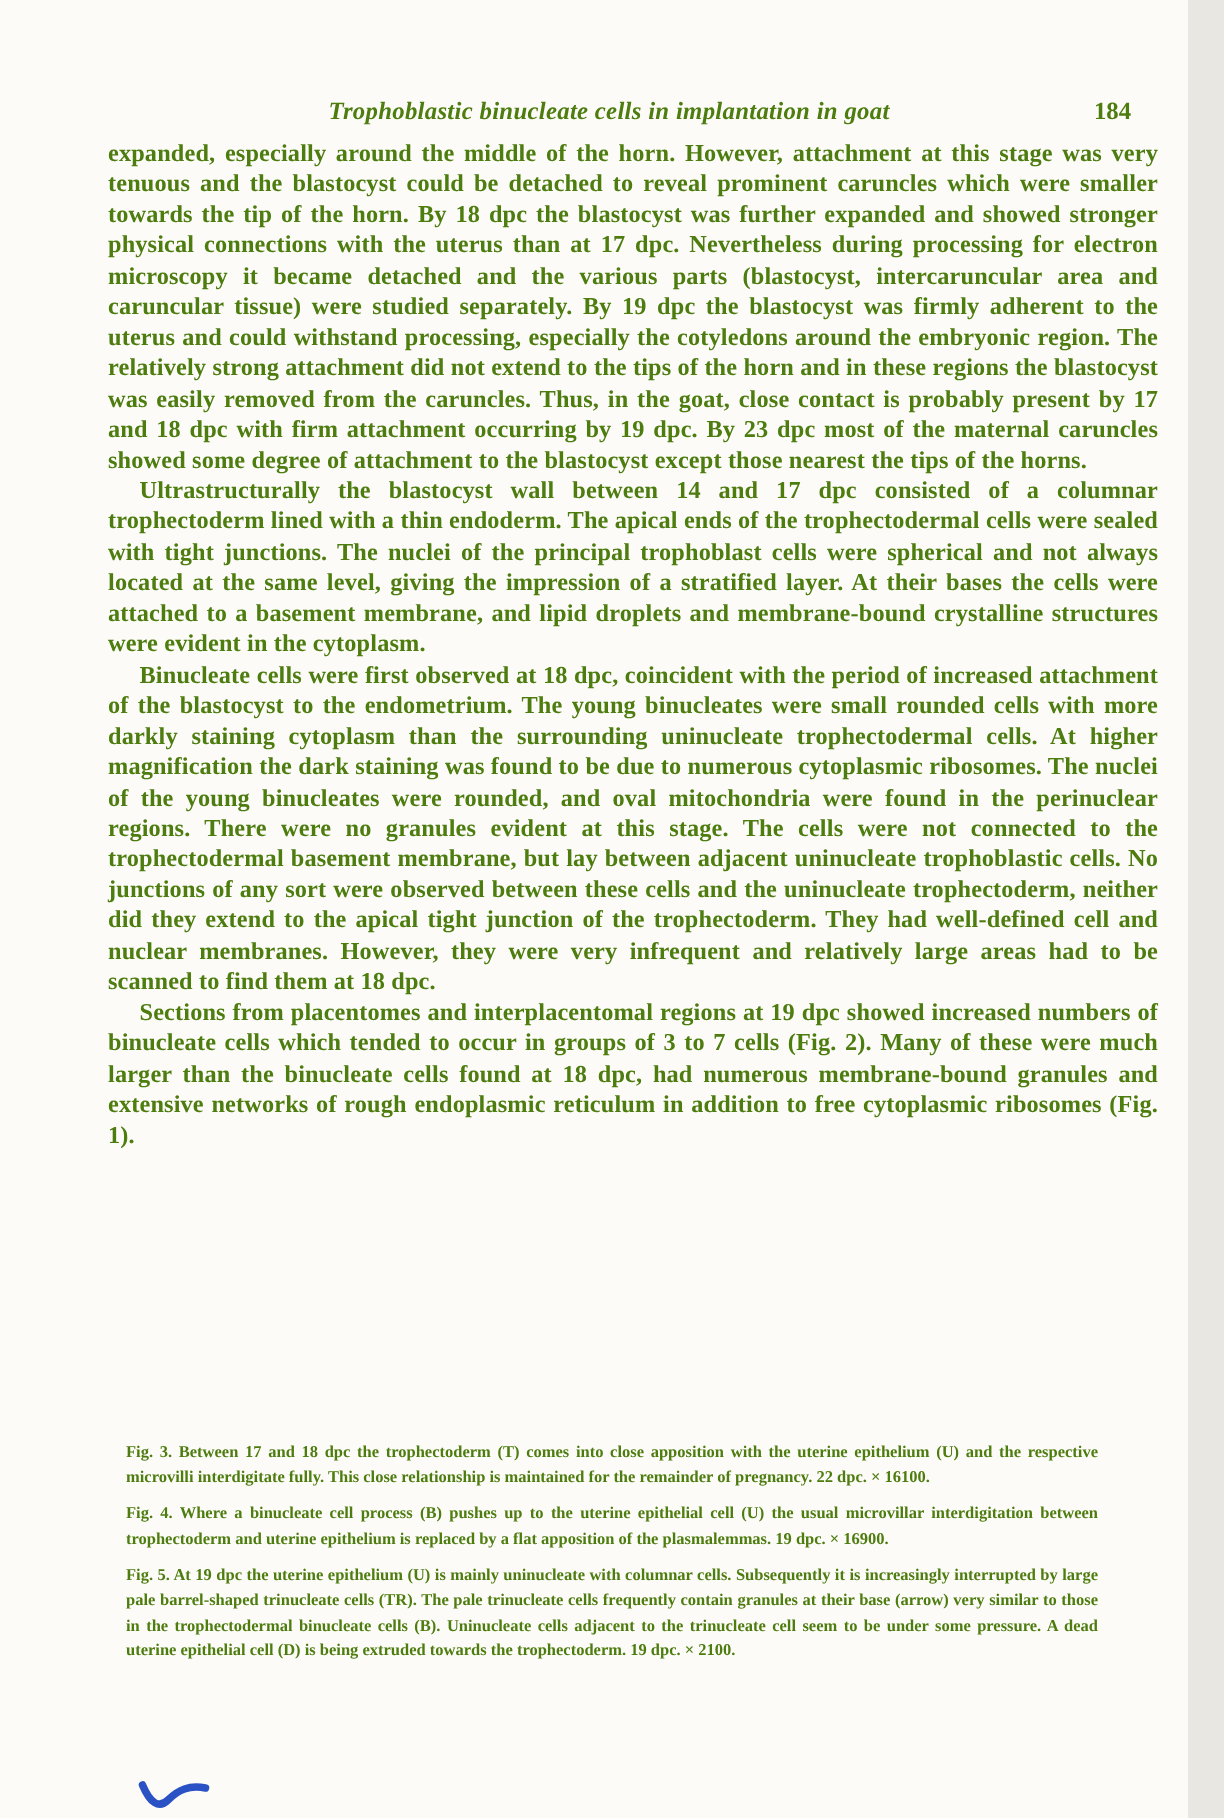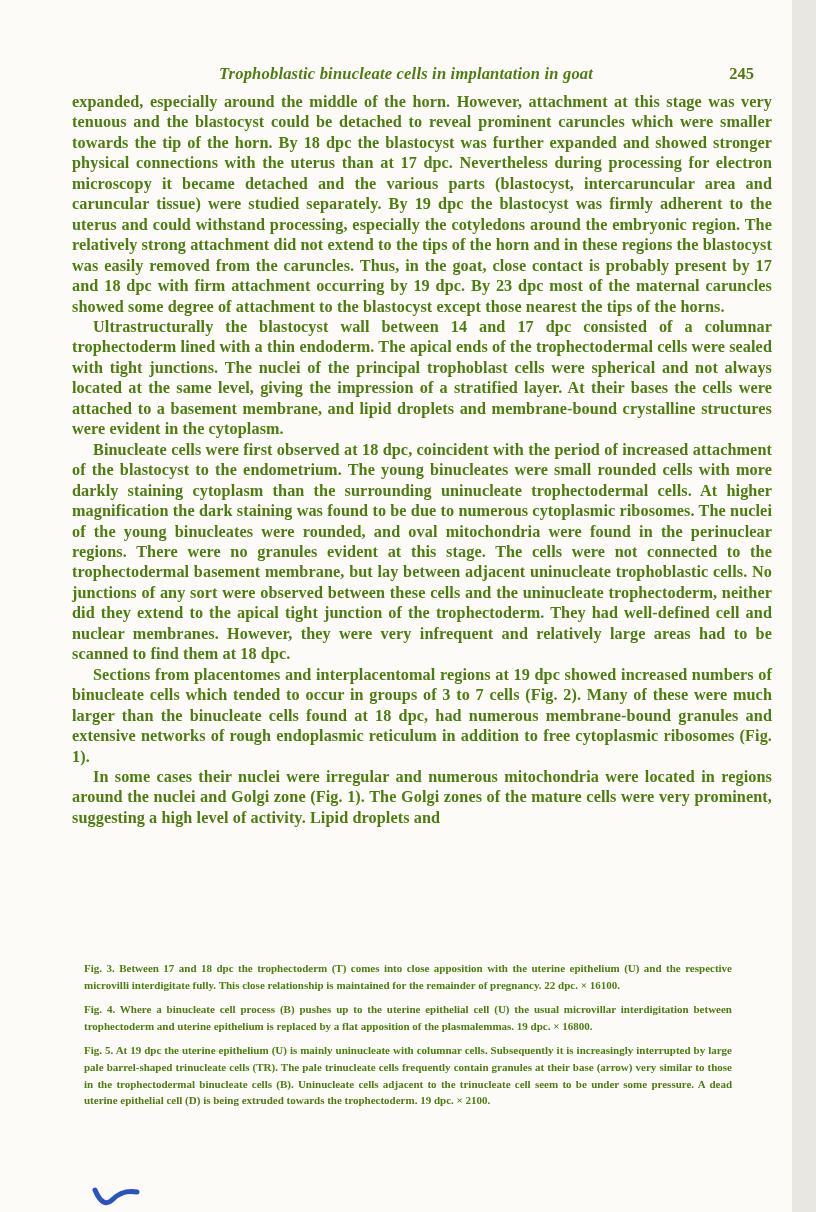--- a/index.html
+++ b/index.html
@@ -68,34 +68,33 @@
     height: 26px;
   }
 </style>
 </head>
 <body>
 
 <div class="page">
 
   <div class="header">
     <span class="running-head">Trophoblastic binucleate cells in implantation in goat</span>
-    <span class="page-number">245</span>
+    <span class="page-number">184</span>
   </div>
 
   <div class="body-text">
     <p>expanded, especially around the middle of the horn. However, attachment at this stage was very tenuous and the blastocyst could be detached to reveal prominent caruncles which were smaller towards the tip of the horn. By 18 dpc the blastocyst was further expanded and showed stronger physical connections with the uterus than at 17 dpc. Nevertheless during processing for electron microscopy it became detached and the various parts (blastocyst, intercaruncular area and caruncular tissue) were studied separately. By 19 dpc the blastocyst was firmly adherent to the uterus and could withstand processing, especially the cotyledons around the embryonic region. The relatively strong attachment did not extend to the tips of the horn and in these regions the blastocyst was easily removed from the caruncles. Thus, in the goat, close contact is probably present by 17 and 18 dpc with firm attachment occurring by 19 dpc. By 23 dpc most of the maternal caruncles showed some degree of attachment to the blastocyst except those nearest the tips of the horns.</p>
     <p class="indent">Ultrastructurally the blastocyst wall between 14 and 17 dpc consisted of a columnar trophectoderm lined with a thin endoderm. The apical ends of the trophectodermal cells were sealed with tight junctions. The nuclei of the principal trophoblast cells were spherical and not always located at the same level, giving the impression of a stratified layer. At their bases the cells were attached to a basement membrane, and lipid droplets and membrane-bound crystalline structures were evident in the cytoplasm.</p>
     <p class="indent">Binucleate cells were first observed at 18 dpc, coincident with the period of increased attachment of the blastocyst to the endometrium. The young binucleates were small rounded cells with more darkly staining cytoplasm than the surrounding uninucleate trophectodermal cells. At higher magnification the dark staining was found to be due to numerous cytoplasmic ribosomes. The nuclei of the young binucleates were rounded, and oval mitochondria were found in the perinuclear regions. There were no granules evident at this stage. The cells were not connected to the trophectodermal basement membrane, but lay between adjacent uninucleate trophoblastic cells. No junctions of any sort were observed between these cells and the uninucleate trophectoderm, neither did they extend to the apical tight junction of the trophectoderm. They had well-defined cell and nuclear membranes. However, they were very infrequent and relatively large areas had to be scanned to find them at 18 dpc.</p>
     <p class="indent">Sections from placentomes and interplacentomal regions at 19 dpc showed increased numbers of binucleate cells which tended to occur in groups of 3 to 7 cells (Fig. 2). Many of these were much larger than the binucleate cells found at 18 dpc, had numerous membrane-bound granules and extensive networks of rough endoplasmic reticulum in addition to free cytoplasmic ribosomes (Fig. 1).</p>
-    <p class="indent">In some cases their nuclei were irregular and numerous mitochondria were located in regions around the nuclei and Golgi zone (Fig. 1). The Golgi zones of the mature cells were very prominent, suggesting a high level of activity. Lipid droplets and</p>
   </div>
 
   <div class="captions">
     <p>Fig. 3. Between 17 and 18 dpc the trophectoderm (T) comes into close apposition with the uterine epithelium (U) and the respective microvilli interdigitate fully. This close relationship is maintained for the remainder of pregnancy. 22 dpc. × 16100.</p>
-    <p>Fig. 4. Where a binucleate cell process (B) pushes up to the uterine epithelial cell (U) the usual microvillar interdigitation between trophectoderm and uterine epithelium is replaced by a flat apposition of the plasmalemmas. 19 dpc. × 16800.</p>
+    <p>Fig. 4. Where a binucleate cell process (B) pushes up to the uterine epithelial cell (U) the usual microvillar interdigitation between trophectoderm and uterine epithelium is replaced by a flat apposition of the plasmalemmas. 19 dpc. × 16900.</p>
     <p>Fig. 5. At 19 dpc the uterine epithelium (U) is mainly uninucleate with columnar cells. Subsequently it is increasingly interrupted by large pale barrel-shaped trinucleate cells (TR). The pale trinucleate cells frequently contain granules at their base (arrow) very similar to those in the trophectodermal binucleate cells (B). Uninucleate cells adjacent to the trinucleate cell seem to be under some pressure. A dead uterine epithelial cell (D) is being extruded towards the trophectoderm. 19 dpc. × 2100.</p>
   </div>
 
   <svg class="ink-mark" viewBox="0 0 48 26">
     <path d="M3 8 C 8 20, 14 24, 20 18 C 27 11, 34 8, 45 10" fill="none" stroke="#2a52c4" stroke-width="5" stroke-linecap="round"></path>
   </svg>
 
 </div>
 
 </body></html>

